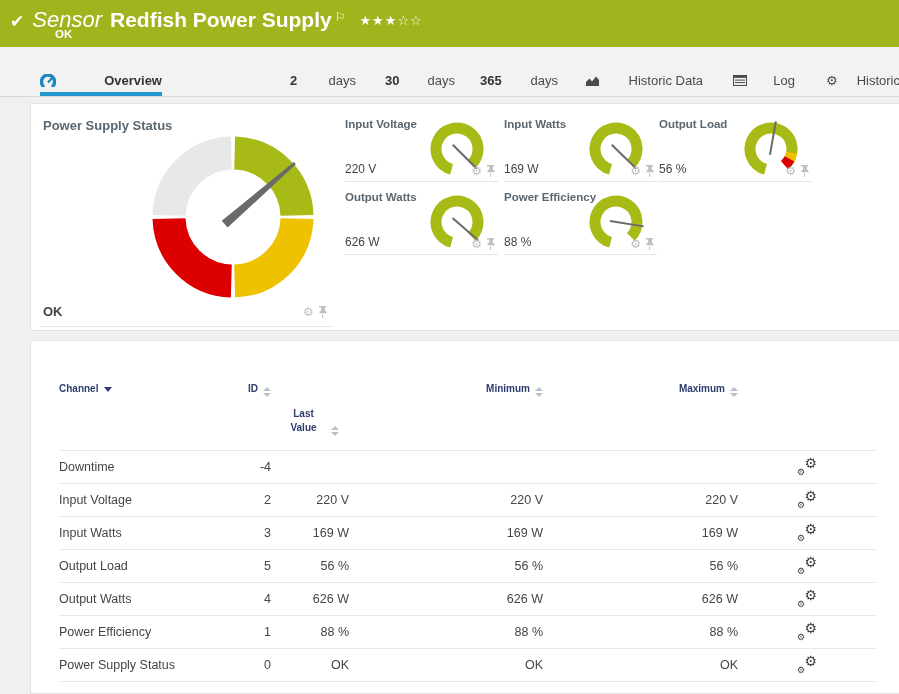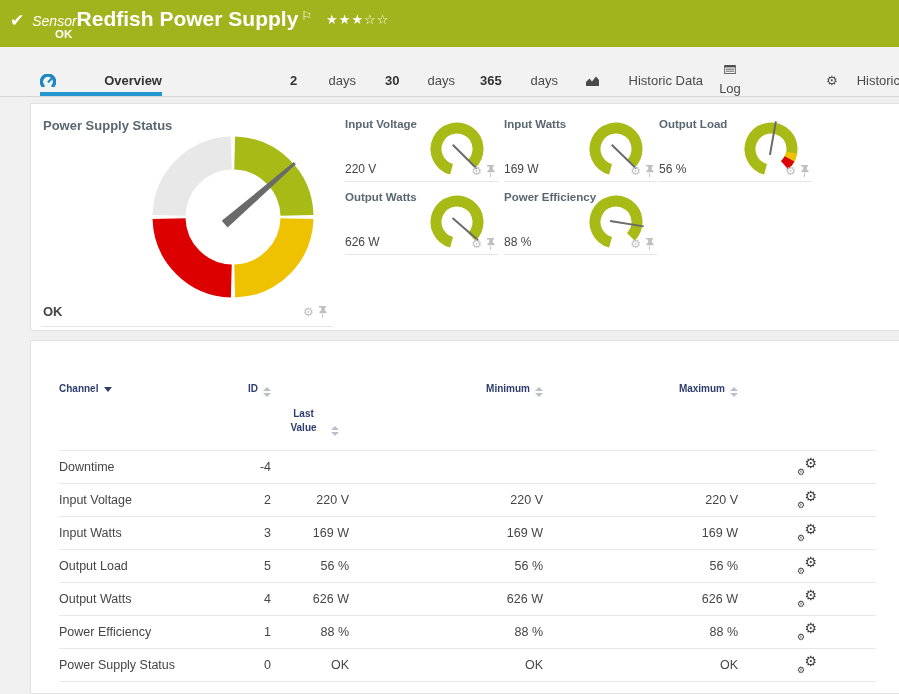--- a/index.html
+++ b/index.html
@@ -3,39 +3,39 @@
 <meta charset="utf-8">
 <style>
   * { margin:0; padding:0; box-sizing:border-box; }
   html,body { width:899px; height:694px; overflow:hidden; }
   body { font-family:"Liberation Sans","DejaVu Sans",sans-serif; background:#f0f0f0; position:relative; }
 
   
   .top-header { position:absolute; left:0; top:0; width:899px; height:47px; background:#a2b41d; color:#fff; }
   .hdr-row { position:absolute; left:10px; top:7px; display:flex; align-items:baseline; }
   .hdr-check { font-size:17px; font-weight:bold; margin-right:8px; }
-  .hdr-kind { font-style:italic; font-size:14px; }
+  .hdr-kind { font-style:italic; font-size:22px; margin-right:8px; }
   .hdr-title { font-size:21px; font-weight:bold; }
   .hdr-flag { font-size:12px; margin-left:3px; position:relative; top:-6px; }
   .hdr-stars { font-size:13px; margin-left:14px; letter-spacing:1px; position:relative; top:-2px; }
   .hdr-status { position:absolute; left:55px; top:28px; font-size:11.5px; font-weight:bold; }
 
   
   .tabbar { position:absolute; left:0; top:47px; width:899px; height:50px; background:#f2f2f2; border-bottom:1px solid #d6d6d6; }
   .tab { position:absolute; bottom:0; height:31px; display:flex; align-items:center; justify-content:space-between; gap:7px; font-size:13px; color:#4a4a4a; cursor:pointer; white-space:nowrap; }
   .tab b { color:#333; }
   .tab.active { font-weight:bold; color:#333; }
   .tab.active::after { content:""; position:absolute; left:0; right:0; bottom:0; height:4px; background:#2496d2; }
   .t-overview { left:40px; width:122px; }
   .t-livedata { left:168px; width:98px; }
   .t-2days    { left:290px; width:66px; }
   .t-30days   { left:385px; width:70px; }
   .t-365days  { left:480px; width:78px; }
   .t-historic { left:585px; width:118px; }
-  .t-log      { left:699px; width:62px;flex-direction:column; }
+  .t-log      { left:733px; width:62px; }
   .t-settings { left:826px; width:74px; }
   .gear-glyph { font-size:13px; color:#4a4a4a; }
 
   
   .panel { position:absolute; background:#fff; border:1px solid #e2e2e2; border-right:none; }
   .panel-overview { left:30px; top:103px; width:870px; height:228px; }
   .panel-table    { left:30px; top:340px; width:870px; height:354px; }
 
   
   .bg-title { position:absolute; left:12px; top:14px; font-size:13px; font-weight:bold; color:#5b6770; }

